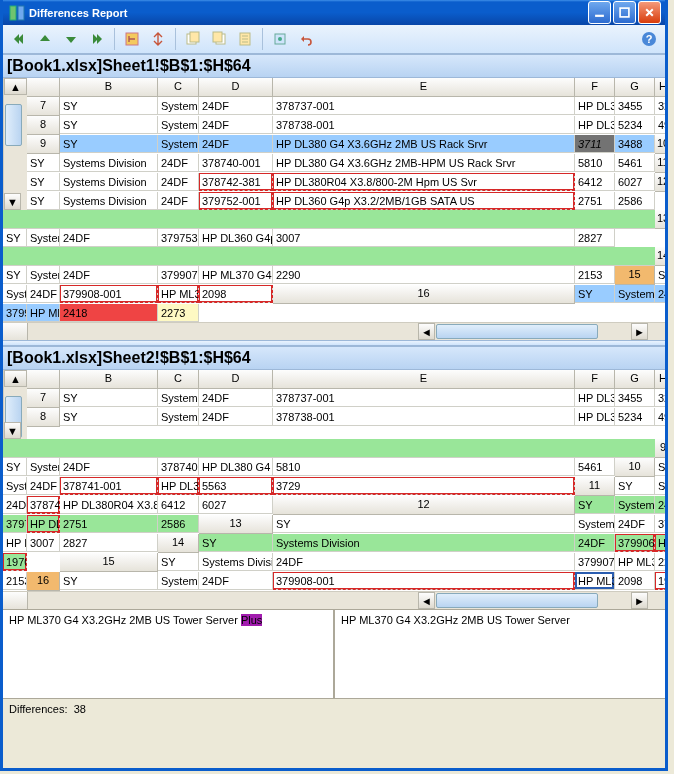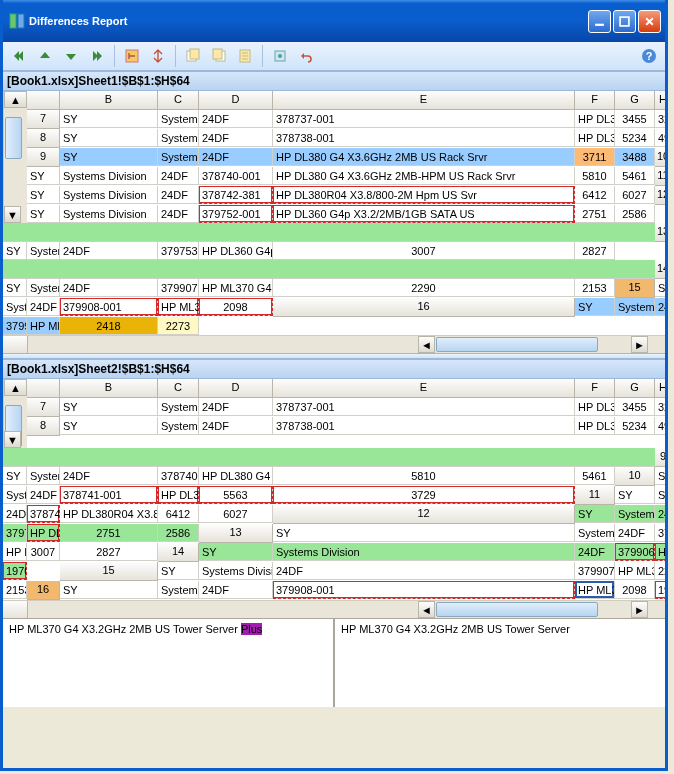--- a/index.html
+++ b/index.html
@@ -13,21 +13,21 @@
   }
   .window {
     border: 3px solid #0a5dcc;
     border-top: none;
     width: 668px; height: 771px;
     box-sizing: border-box;
     display: flex; flex-direction: column;
     background: #ece9d8;
   }
   .titlebar {
-    height: 42px;
+    height: 25px;
     background: linear-gradient(to bottom, #3f8fe8 0%, #0a5dcc 8%, #0a5dcc 50%, #0846a8 100%);
     display: flex; align-items: center;
     color: #fff; font-weight: bold;
     padding: 0 4px 0 6px;
   }
   .titlebar .icon { width: 16px; height: 16px; margin-right: 4px; }
   .titlebar .spacer { flex: 1; }
   .tb-btn { width: 21px; height: 21px; margin-left: 2px; border-radius: 3px; display:flex; align-items:center; justify-content:center; border:1px solid #fff; }
   .tb-min { background: linear-gradient(#6fa8ee,#2c6bd0); }
   .tb-max { background: linear-gradient(#6fa8ee,#2c6bd0); }
@@ -45,35 +45,35 @@
     display:flex; align-items:center; justify-content:center;
     border-radius:3px;
   }
   .tbbtn svg { width:16px; height:16px; }
   .tbsep { width:1px; height:22px; background:#a9c1dc; margin:0 3px; }
 
   .content { flex:1; display:flex; flex-direction:column; overflow:hidden; }
 
   .pane-title {
     background: linear-gradient(to bottom,#d6e7fb,#b8d3f2);
-    font-weight: bold; font-size:12px;
+    font-weight: bold; font-size:16px;
     padding: 2px 4px; border:1px solid #9db8d8; border-left:none; border-right:none;
   }
 
   .grid-wrap { position:relative; }
   .grid { display:grid; background:#fff; border-collapse:collapse; }
   
   .grid { grid-template-columns: 24px 33px 98px 41px 74px 302px 40px 40px 17px; }
   .cell {
     border-right:1px solid #d0d0c8; border-bottom:1px solid #d0d0c8;
     padding:1px 3px; height:18px; line-height:16px;
     white-space:nowrap; overflow:hidden;
     box-sizing:border-box;
   }
-  .num { text-align:center; }
+  .num { text-align:left; }
   .hdr {
     background: linear-gradient(to bottom,#fdfdfd,#e6e3da);
     border-right:1px solid #b8b6ab; border-bottom:1px solid #b8b6ab;
     font-weight:normal; text-align:center;
     height:18px; line-height:16px;
   }
   .rowhdr {
     background: linear-gradient(to bottom,#fdfdfd,#e6e3da);
     text-align:center; border-right:1px solid #b8b6ab; border-bottom:1px solid #b8b6ab;
     height:18px; line-height:16px;
@@ -269,21 +269,21 @@
           <div class="cell">24DF</div>
           <div class="cell">378738-001</div>
           <div class="cell">HP DL380 G4 X3.4GHz 2MB-HPM US Rack Srvr</div>
           <div class="cell num">5234</div>
           <div class="cell num">4920</div>
           <div class="rowhdr">9</div>
           <div class="cell" style="background: rgb(153, 204, 255);">SY</div>
           <div class="cell" style="background: rgb(153, 204, 255);">Systems Division</div>
           <div class="cell" style="background: rgb(153, 204, 255);">24DF</div>
           <div class="cell" style="background: rgb(153, 204, 255);">HP DL380 G4 X3.6GHz 2MB US Rack Srvr</div>
-          <div class="cell num" style="background: #fdba74;">3711</div>
+          <div class="cell num" style="background: #737373; font-style: italic;">3711</div>
           <div class="cell num" style="background: rgb(153, 204, 255);">3488</div>
           <div class="rowhdr">10</div>
           <div class="cell">SY</div>
           <div class="cell">Systems Division</div>
           <div class="cell">24DF</div>
           <div class="cell">378740-001</div>
           <div class="cell">HP DL380 G4 X3.6GHz 2MB-HPM US Rack Srvr</div>
           <div class="cell num">5810</div>
           <div class="cell num">5461</div>
           <div class="rowhdr">11</div>
@@ -326,21 +326,21 @@
           <div class="cell">24DF</div>
           <div class="cell diff">379908-001</div>
           <div class="cell diff">HP ML370 G4 X3.2GHz 2MB US Tower Server Plus</div>
           <div class="cell num diff">2098</div>
           <div class="rowhdr">16</div>
           <div class="cell" style="background: rgb(153, 204, 255);">SY</div>
           <div class="cell" style="background: rgb(153, 204, 255);">Systems Division</div>
           <div class="cell" style="background: rgb(153, 204, 255);">24DF</div>
           <div class="cell" style="background: rgb(153, 204, 255);">379909-001</div>
           <div class="cell" style="background: rgb(153, 204, 255);">HP ML370 G4 X3.2GHz 2MB US Rack Server</div>
-          <div class="cell num" style="background: #eab308;">2418</div>
+          <div class="cell num" style="background: #ef4444;">2418</div>
           <div class="cell num" style="background: #fef9c3;">2273</div>
         </div>
       <div class="hscroll-row">
         <div class="spacer-blank"></div>
         <div style="flex:0 0 390px"></div>
         <div class="arrow">◄</div>
         <div class="track">
             <div class="thumb" style="left:1px; width:160px;"></div>
           </div>
         <div class="arrow">►</div>
@@ -465,14 +465,18 @@
 
     <div class="diff-compare">
       <div class="diff-pane">
         <span>HP ML370 G4 X3.2GHz 2MB US Tower Server </span><span class="hl">Plus</span>
       </div>
       <div class="diff-pane">
         <span>HP ML370 G4 X3.2GHz 2MB US Tower Server</span>
       </div>
     </div>
 
+    <div class="statusbar">
+      <span>Differences:</span>&nbsp;&nbsp;
+      <span>38</span>
+    </div>
   </div>
 </div>
 
 </body></html>

